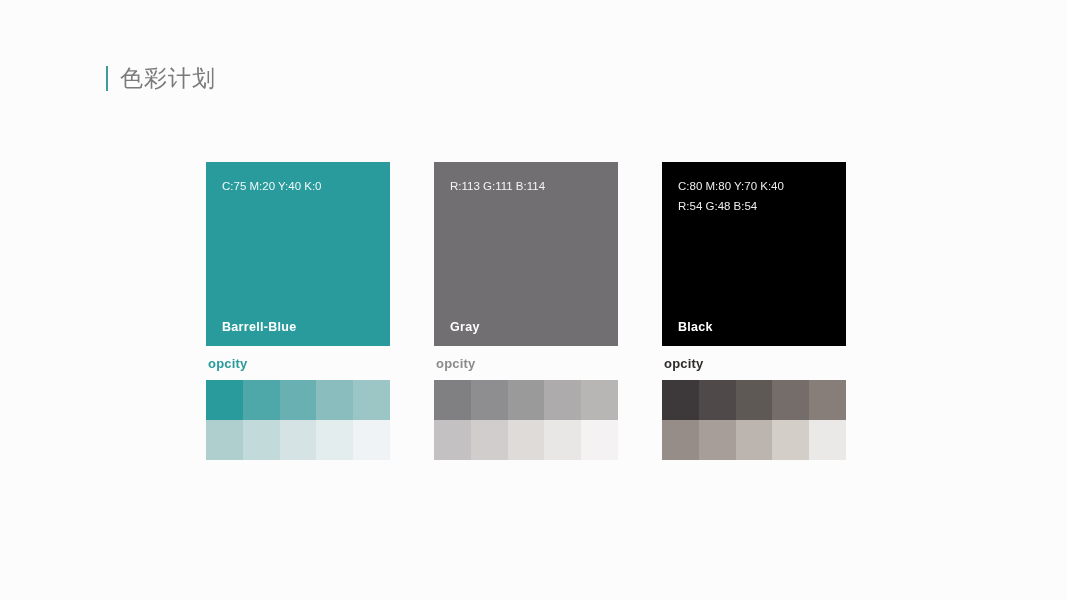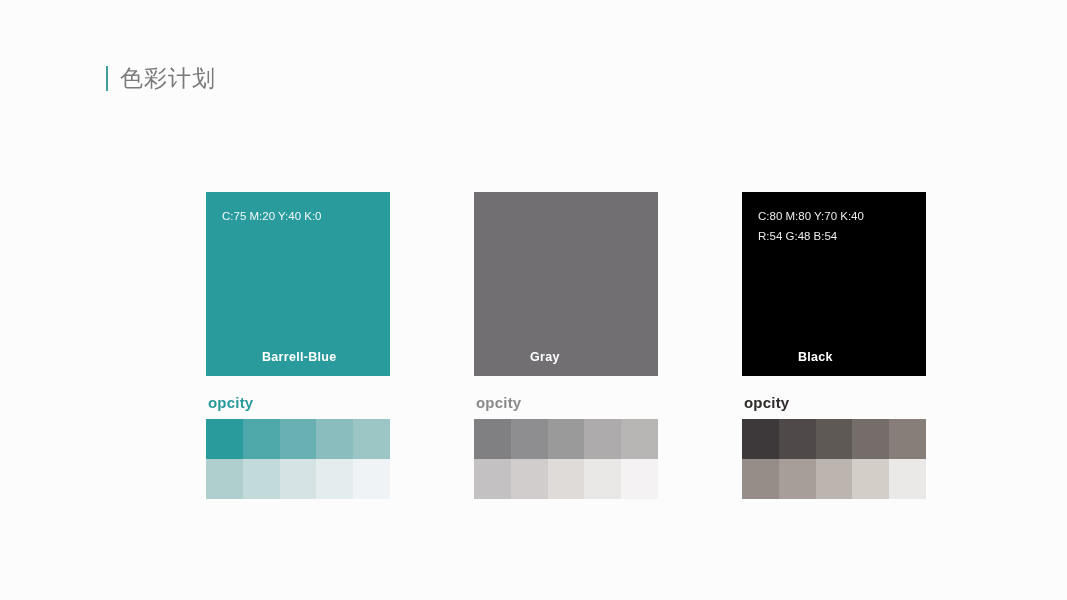--- a/index.html
+++ b/index.html
@@ -37,23 +37,23 @@
     color: #7a7a7a;
     letter-spacing: 1px;
     line-height: 1;
     white-space: nowrap;
   }
 
   
   .palette-row {
     position: absolute;
     left: 206px;
-    top: 192px;
+    top: 162px;
     display: flex;
-    gap: 84px;
+    gap: 44px;
   }
   .palette-col {
     width: 184px;
   }
 
   
   .color-card {
     width: 184px;
     height: 184px;
     position: relative;
@@ -71,28 +71,27 @@
   }
   .card-name {
     position: absolute;
     left: 16px;
     bottom: 12px;
     color: #ffffff;
     font-size: 12.5px;
     font-weight: bold;
     letter-spacing: .3px;
     white-space: nowrap;
-    margin-left: 40px;
   }
 
   
   .opcity-label {
-    font-size: 15px;
+    font-size: 13px;
     font-weight: bold;
-    margin: 20px 0 0 2px;
+    margin: 11px 0 0 2px;
     line-height: 14px;
     letter-spacing: .2px;
   }
 
   
   .swatch-grid {
     margin-top: 9px;
     width: 184px;
     display: grid;
     grid-template-columns: repeat(5, 1fr);
@@ -131,20 +130,21 @@
         <div class="swatch-cell" style="background: rgb(195, 218, 219);"></div>
         <div class="swatch-cell" style="background: rgb(213, 227, 228);"></div>
         <div class="swatch-cell" style="background: rgb(228, 237, 238);"></div>
         <div class="swatch-cell" style="background: rgb(239, 243, 245);"></div>
       </div>
   </div>
 
   <div class="palette-col">
     <div class="color-card" id="card-1" style="background: rgb(113, 111, 114);">
       <div class="card-codes">
+        <div class="card-code-line">R:113 G:111 B:114</div>
       </div>
       <div class="card-name">Gray</div>
     </div>
     <div class="opcity-label" id="opcity-1" style="color: rgb(139, 139, 141);">opcity</div>
     <div class="swatch-grid" id="grid-1">
         <div class="swatch-cell" style="background: rgb(128, 128, 130);"></div>
         <div class="swatch-cell" style="background: rgb(142, 141, 143);"></div>
         <div class="swatch-cell" style="background: rgb(155, 154, 155);"></div>
         <div class="swatch-cell" style="background: rgb(173, 171, 172);"></div>
         <div class="swatch-cell" style="background: rgb(184, 181, 181);"></div>

